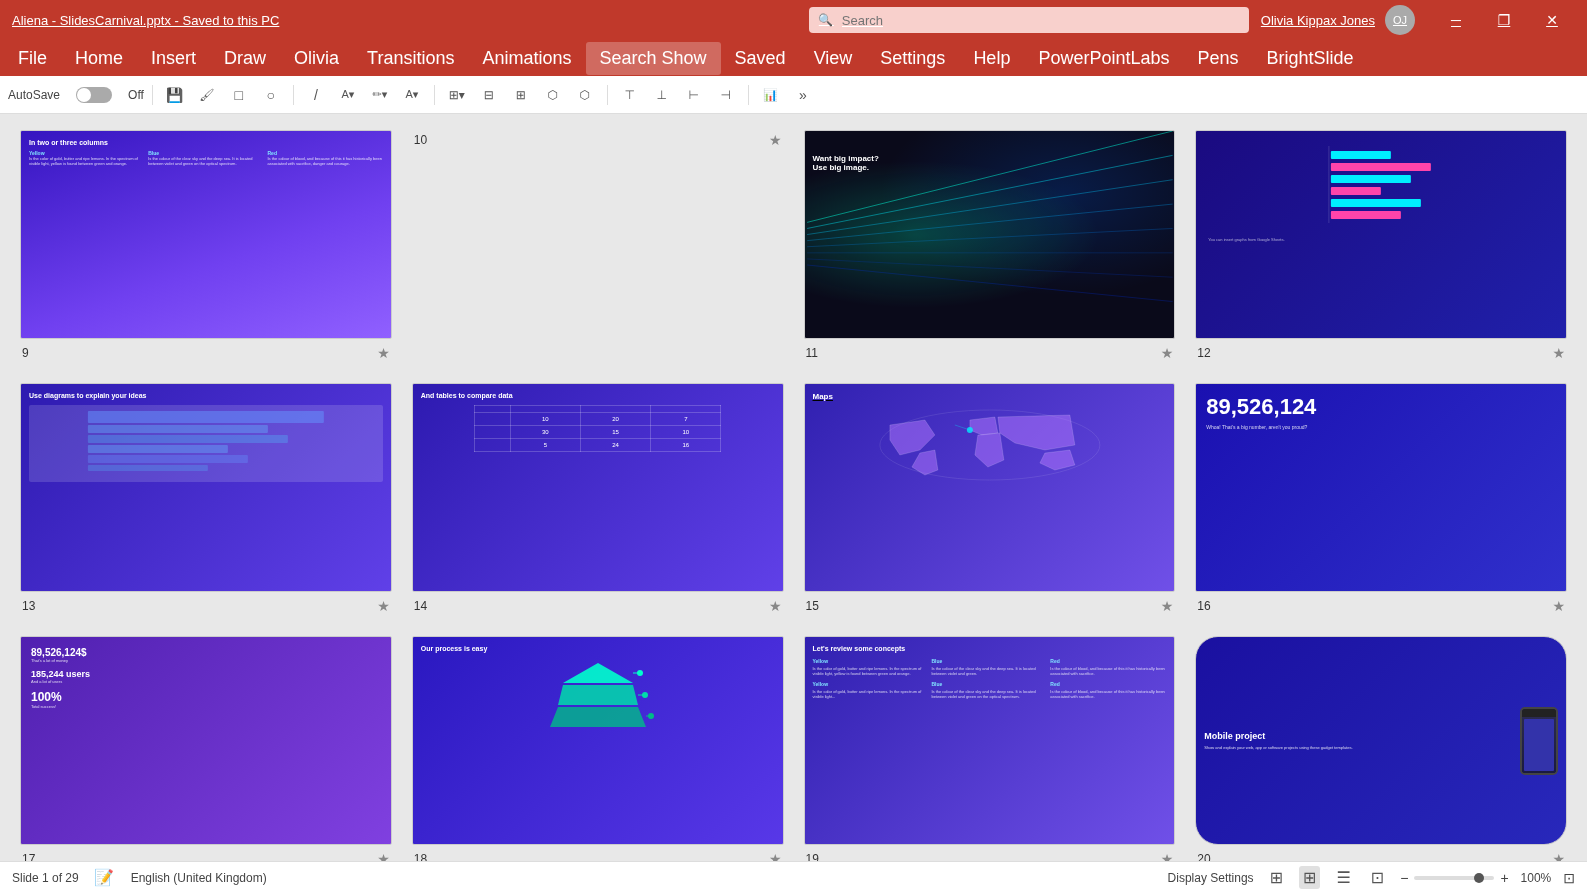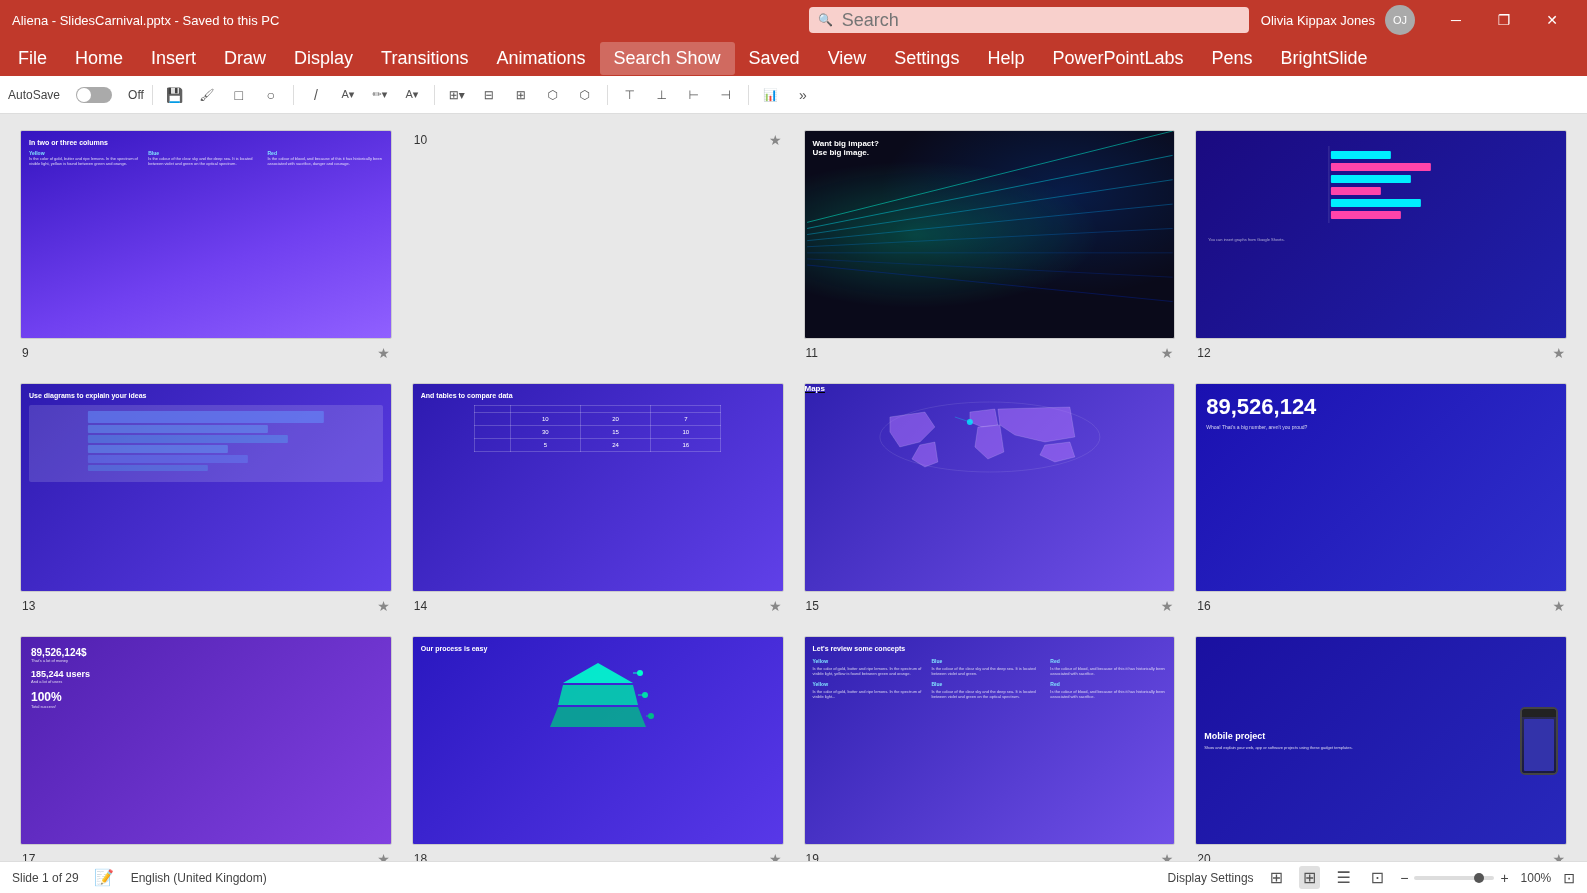--- a/index.html
+++ b/index.html
@@ -6,41 +6,42 @@
     body { width: 1587px; height: 893px; font-family: 'Segoe UI', Arial, sans-serif; background: #f0f0f0; overflow: hidden; }
 
     
     #title-bar {
       height: 40px;
       background: #c0392b;
       display: flex;
       align-items: center;
       padding: 12px 12px;
       color: white;
+      text-decoration: underline;
     }
     #title-bar .title-text {
       flex: 1;
       font-size: 13px;
       color: white;
     }
     #title-bar .search-box {
       width: 440px;
       height: 26px;
       background: #f8d0cc;
       border-radius: 4px;
       display: flex;
       align-items: center;
       padding: 0 10px;
       gap: 8px;
     }
     #title-bar .search-box input {
       background: transparent;
       border: none;
       outline: none;
-      font-size: 18px;
+      font-size: 13px;
       color: #333;
       width: 100%;
     }
     #title-bar .user-area {
       display: flex;
       align-items: center;
       gap: 10px;
       margin-left: 12px;
     }
     #title-bar .user-name { font-size: 13px; color: white; }
@@ -187,21 +188,21 @@
     .s10 { background: linear-gradient(135deg, #2a0f99 0%, #5a30e8 100%); }
     .s11 { background: #0a0a1a; }
     .s12 { background: linear-gradient(135deg, #1a0a80 0%, #2020aa 100%); }
     .s13 { background: linear-gradient(135deg, #2d1ab0 0%, #6040e8 100%); }
     .s14 { background: linear-gradient(135deg, #2d1ab0 0%, #6040e8 100%); }
     .s15 { background: linear-gradient(135deg, #3020b0 0%, #7050e8 100%); }
     .s16 { background: linear-gradient(135deg, #1a10b0 0%, #3030cc 100%); }
     .s17 { background: linear-gradient(135deg, #5020b0 0%, #8040e0 100%); }
     .s18 { background: linear-gradient(135deg, #2a18c0 0%, #5838e8 100%); }
     .s19 { background: linear-gradient(135deg, #3020b0 0%, #7050e8 100%); }
-    .s20 { background: linear-gradient(135deg, #1a10a0 0%, #2828bb 100%); }
+    .s20 { background: linear-gradient(135deg, #1a10a0 0%, #2828bb 100%); border-radius: 23px; }
   </style>
 </head>
 <body>
 
 <div id="title-bar">
   <span class="title-text">Aliena - SlidesCarnival.pptx  -  Saved to this PC</span>
   <div class="search-box">
     <span style="color:#888;font-size:12px;">🔍</span>
     <input type="text" placeholder="Search" style="">
   </div>
@@ -214,21 +215,21 @@
       <div class="win-btn close">✕</div>
     </div>
   </div>
 </div>
 
 <div id="menu-bar">
   <div class="menu-item">File</div>
   <div class="menu-item">Home</div>
   <div class="menu-item">Insert</div>
   <div class="menu-item">Draw</div>
-  <div class="menu-item">Display</div>
+  <div class="menu-item">Olivia</div>
   <div class="menu-item">Transitions</div>
   <div class="menu-item">Animations</div>
   <div class="menu-item active">Search Show</div>
   <div class="menu-item">Saved</div>
   <div class="menu-item">View</div>
   <div class="menu-item">Settings</div>
   <div class="menu-item">Help</div>
   <div class="menu-item">PowerPointLabs</div>
   <div class="menu-item">Pens</div>
   <div class="menu-item">BrightSlide</div>
@@ -321,21 +322,21 @@
               <line x1="0" y1="90" x2="300" y2="60" stroke="#00aaff" stroke-width="0.5" opacity="0.5"></line>
               <line x1="0" y1="95" x2="300" y2="80" stroke="#0088ff" stroke-width="0.5" opacity="0.4"></line>
               <line x1="0" y1="100" x2="300" y2="100" stroke="#0066ff" stroke-width="0.5" opacity="0.3"></line>
               <line x1="0" y1="105" x2="300" y2="120" stroke="#0044ff" stroke-width="0.5" opacity="0.3"></line>
               <line x1="0" y1="80" x2="300" y2="20" stroke="#00eeff" stroke-width="0.5" opacity="0.7"></line>
               <line x1="0" y1="75" x2="300" y2="0" stroke="#00ffdd" stroke-width="0.5" opacity="0.8"></line>
               <line x1="0" y1="110" x2="300" y2="140" stroke="#0033ff" stroke-width="0.5" opacity="0.4"></line>
             </svg>
           </div>
           <div style="padding:8px;position:relative;z-index:1;">
-            <div style="font-size:8px;font-weight:bold;color:white;">Want big impact?<br>Use big image.</div>
+            <div style="font-size:8px;font-weight:bold;color:white;margin-top:15px;">Want big impact?<br>Use big image.</div>
           </div>
         </div>
         <div class="slide-meta">
           <span class="slide-num">11</span>
           <span class="slide-star">★</span>
         </div>
       </div>
 
       <div class="slide-item">
         <div class="slide-thumb s12">
@@ -418,21 +419,21 @@
           </div>
         </div>
         <div class="slide-meta">
           <span class="slide-num">14</span>
           <span class="slide-star">★</span>
         </div>
       </div>
 
       <div class="slide-item">
         <div class="slide-thumb s15">
-          <div style="text-decoration:underline;">
+          <div style="padding:8px;text-decoration:underline;">
             <div style="font-size:8px;font-weight:bold;color:white;margin-bottom:4px;">Maps</div>
             <svg width="100%" height="80" viewBox="0 0 240 80">
 
               <ellipse cx="120" cy="40" rx="110" ry="35" fill="none" stroke="rgba(255,255,255,0.2)" stroke-width="0.5"></ellipse>
 
               <path d="M20,20 L55,15 L65,30 L50,45 L30,50 L20,35 Z" fill="rgba(180,120,255,0.5)" stroke="rgba(255,255,255,0.3)" stroke-width="0.5"></path>
 
               <path d="M50,48 L65,45 L68,65 L55,70 L42,62 Z" fill="rgba(180,120,255,0.5)" stroke="rgba(255,255,255,0.3)" stroke-width="0.5"></path>
 
               <path d="M100,15 L125,12 L128,28 L112,30 L100,25 Z" fill="rgba(180,120,255,0.5)" stroke="rgba(255,255,255,0.3)" stroke-width="0.5"></path>

